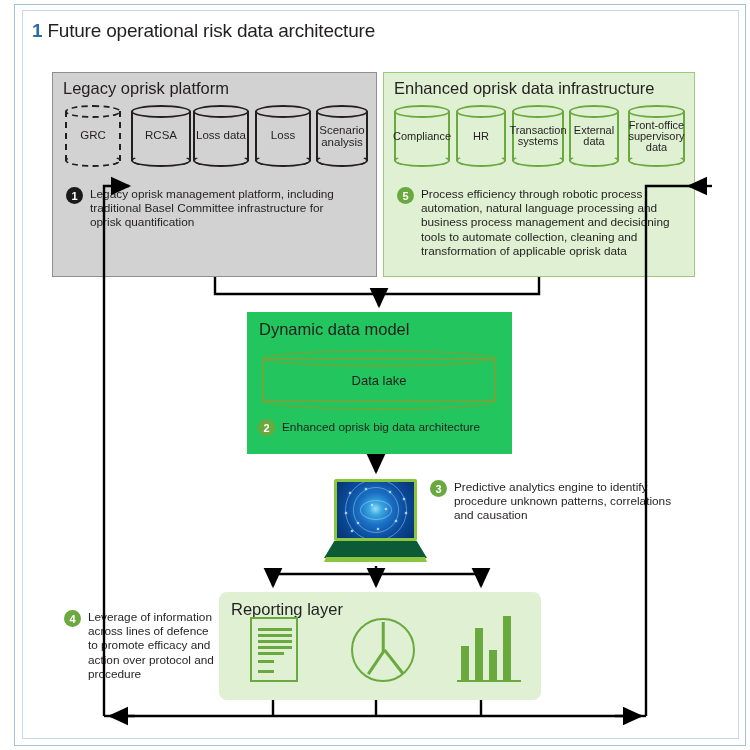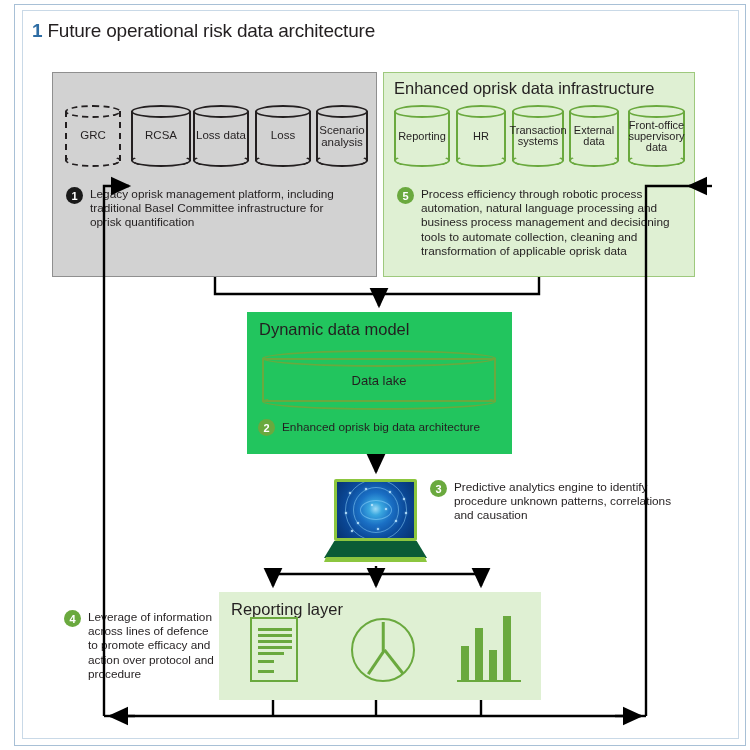--- a/index.html
+++ b/index.html
@@ -48,20 +48,21 @@
     left:383px;top:72px;width:312px;height:205px;
     background:#dff0d3;border:1px solid #9ec97d;
   }
   .panel-ddm{
     left:247px;top:312px;width:265px;height:142px;
     background:#22c55e;
   }
   .panel-report{
     left:219px;top:592px;width:322px;height:108px;
     background:#dff0d3;
+    border-radius:8px;
   }
   .panel-title{
     position:absolute;left:10px;top:6px;
     font-size:16.5px;color:#231f20;white-space:nowrap;
   }
   .panel-ddm .panel-title,.panel-report .panel-title{top:8px;left:12px;}
 
   
   .cyl{position:absolute;box-sizing:border-box;}
   .cyl .body{
@@ -192,20 +193,21 @@
 
   <div class="left-rule"></div>
   <div class="frame-outer"></div>
   <div class="frame-inner"></div>
 
   <div class="title">
     <span class="num">1</span><span>Future operational risk data architecture</span>
   </div>
 
   <div class="panel panel-legacy">
+    <div class="panel-title">Legacy oprisk platform</div>
 
     <div class="cyl dashed" style="left:12px;top:32px;width:56px;height:62px;text-decoration:underline;">
       <div class="top"></div>
       <div class="body"></div>
       <div class="bot"></div>
       <div class="lbl">GRC</div>
     </div>
 
     <div class="cyl" style="left:78px;top:32px;width:60px;height:62px;">
       <div class="top"></div>
@@ -241,21 +243,21 @@
     <div class="note-text">Legacy oprisk management platform, including traditional Basel Committee infrastructure for oprisk quantification</div>
   </div>
 
   <div class="panel panel-enhanced">
     <div class="panel-title">Enhanced oprisk data infrastructure</div>
 
     <div class="cyl green" style="left:10px;top:32px;width:56px;height:62px;">
       <div class="top"></div>
       <div class="body"></div>
       <div class="bot"></div>
-      <div class="lbl">Reporting</div>
+      <div class="lbl">Compliance</div>
     </div>
 
     <div class="cyl green" style="left:72px;top:32px;width:50px;height:62px;">
       <div class="top"></div>
       <div class="body"></div>
       <div class="bot"></div>
       <div class="lbl">HR</div>
     </div>
 
     <div class="cyl green" style="left:128px;top:32px;width:52px;height:62px;">

